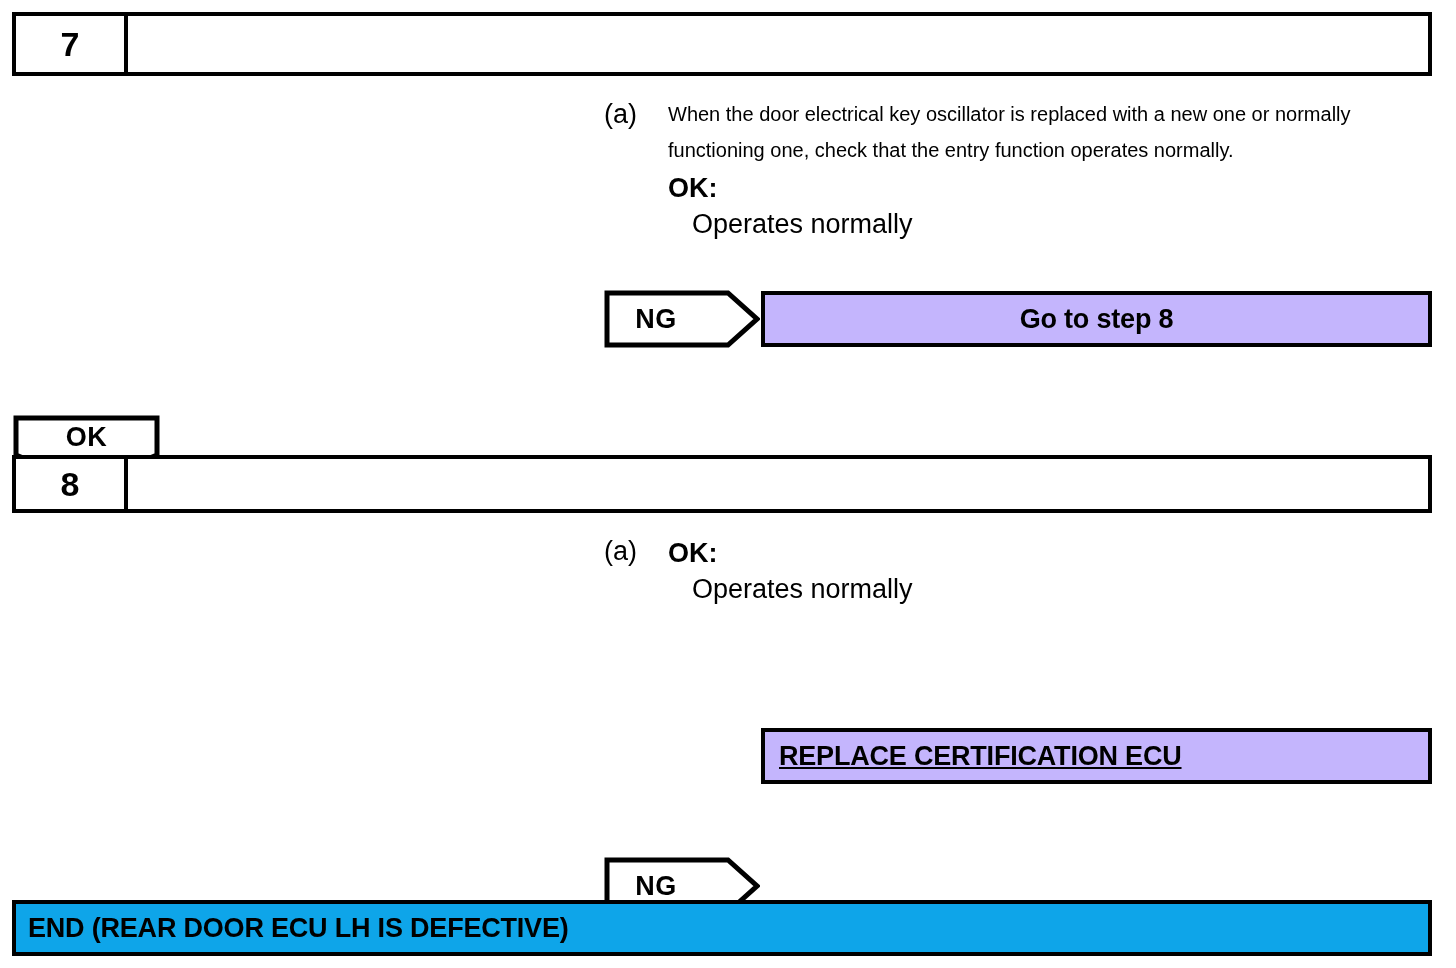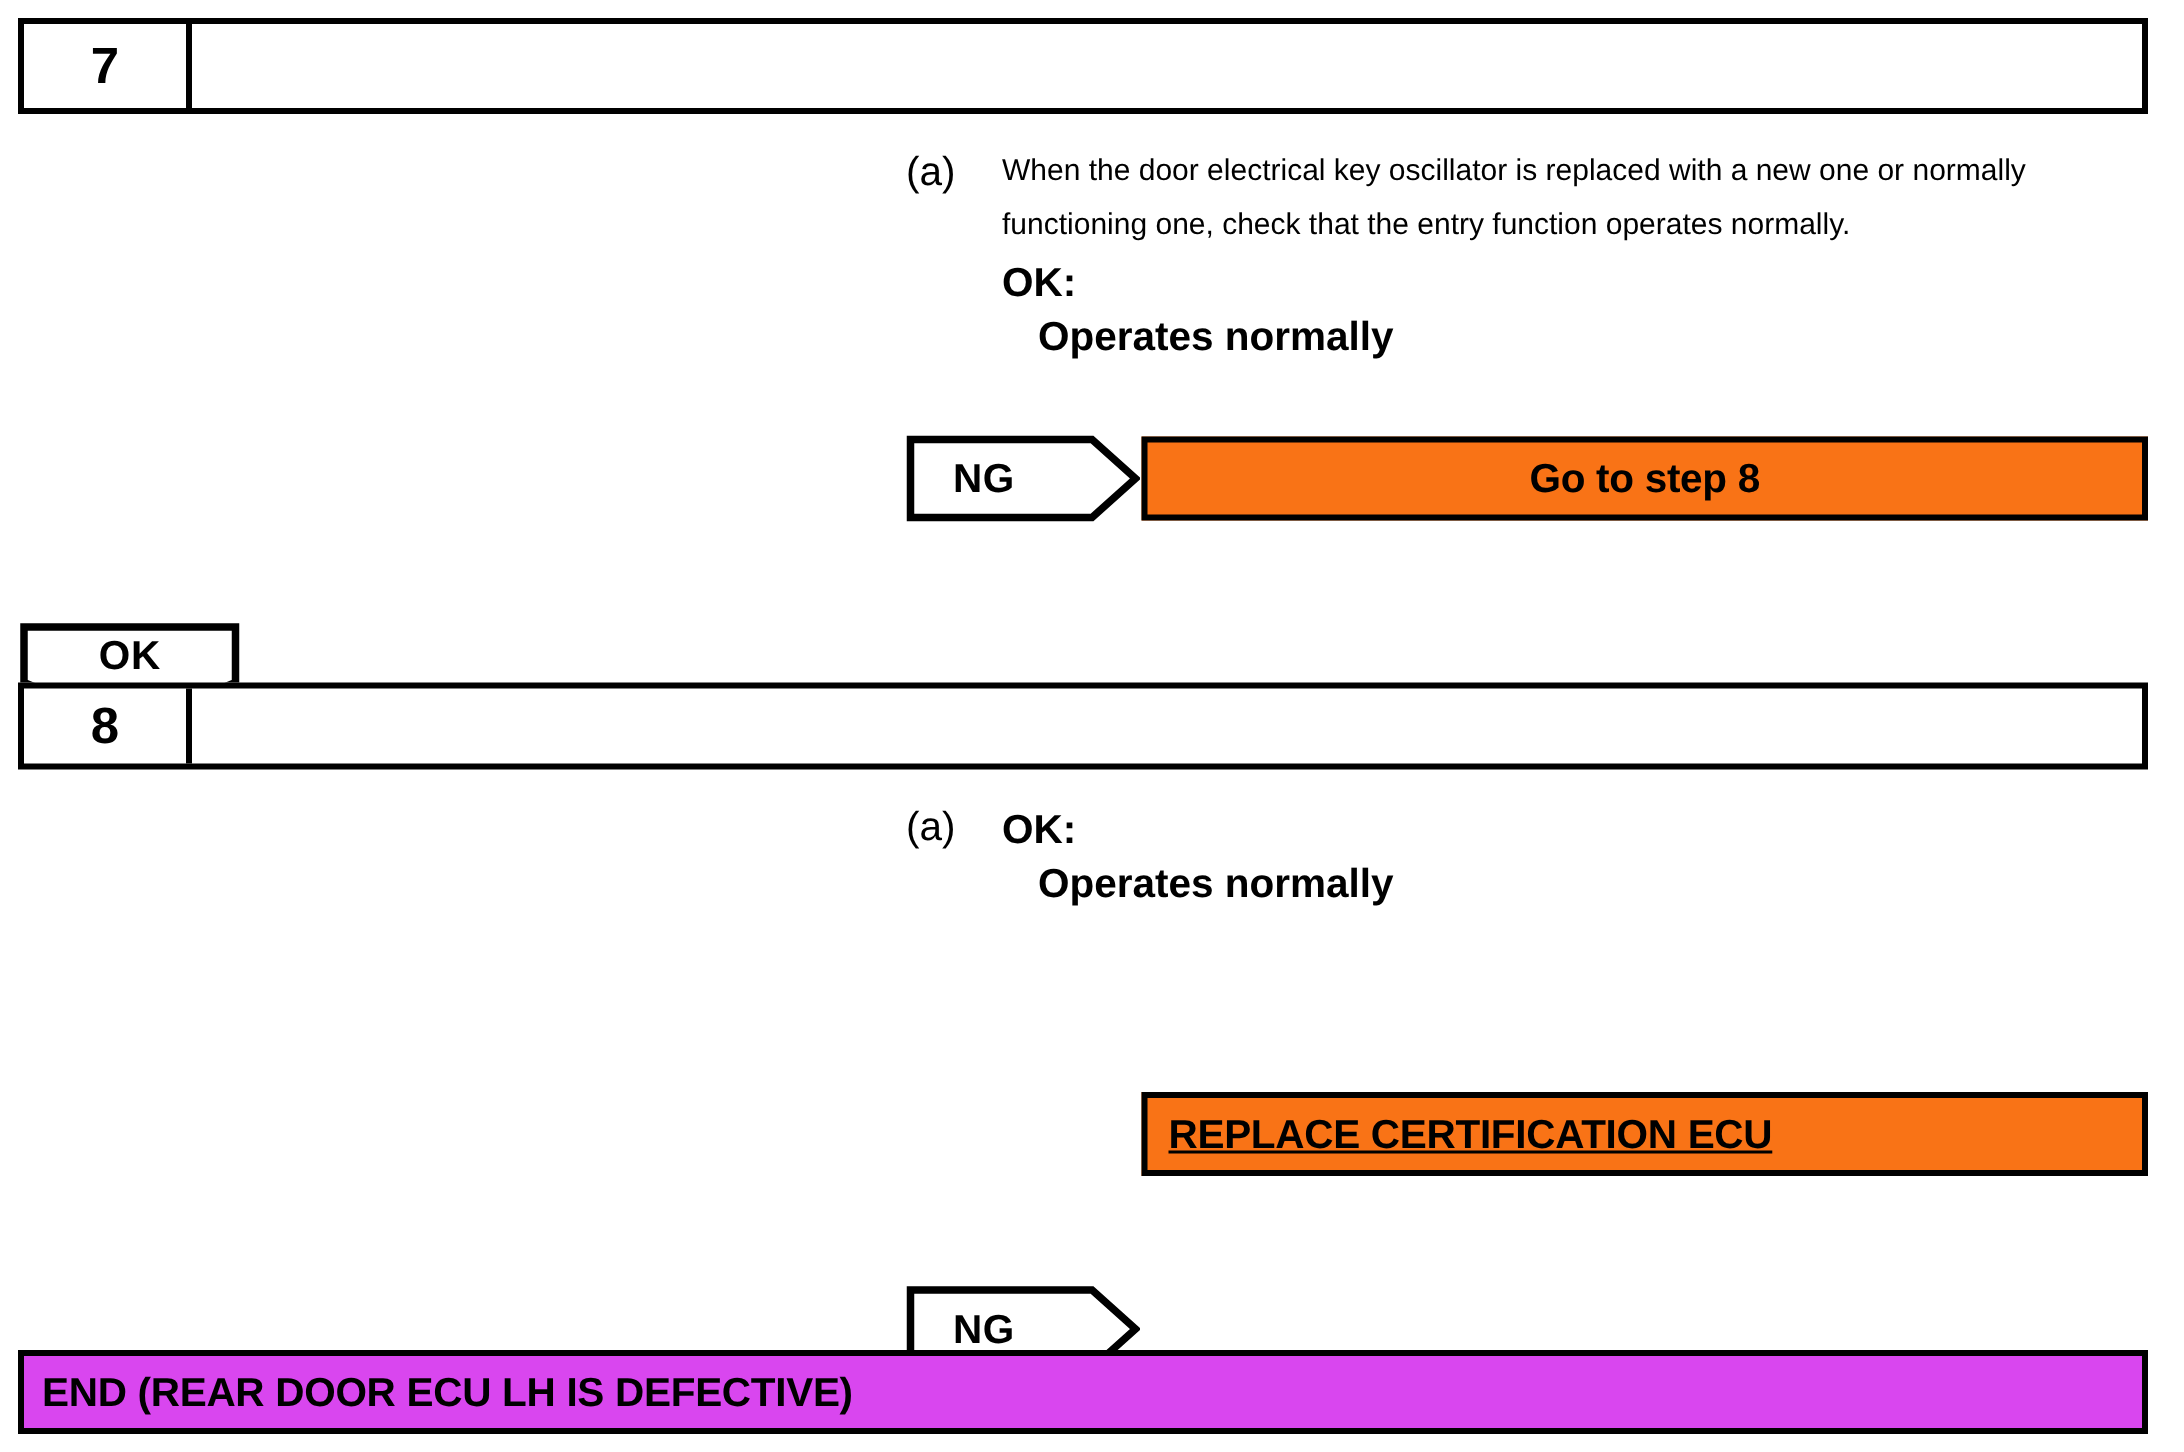--- a/index.html
+++ b/index.html
@@ -74,21 +74,21 @@
   }
   .proc-ok-label {
     font-size: 27px;
     line-height: 36px;
     font-weight: bold;
     margin-top: 2px;
   }
   .proc-ok-value {
     font-size: 27px;
     line-height: 36px;
-    font-weight: bold;
+    font-weight: normal;
     padding-left: 24px;
   }
 
   
   .ng-arrow {
     position: relative;
   }
   .ng-arrow svg { display: block; }
   .ng-arrow .ng-text {
     position: absolute;
@@ -100,21 +100,21 @@
     align-items: center;
     justify-content: center;
     font-size: 27px;
     font-weight: bold;
     letter-spacing: 0.5px;
   }
 
   
   .result-box {
     border: 4px solid #000;
-    background: #f97316;
+    background: #c4b5fd;
     display: flex;
     align-items: center;
     font-size: 27px;
     font-weight: bold;
     letter-spacing: -0.2px;
   }
   .result-box.center { justify-content: center; }
   .result-box.left   { justify-content: flex-start; padding-left: 14px; text-decoration: underline; }
 
   
@@ -131,21 +131,21 @@
     justify-content: center;
     font-size: 27px;
     font-weight: bold;
     letter-spacing: 0.5px;
     text-align: center;
   }
 
   
   .end-box {
     border: 4px solid #000;
-    background: #d946ef;
+    background: #0ea5e9;
     display: flex;
     align-items: center;
     padding-left: 12px;
     font-size: 27px;
     font-weight: bold;
     letter-spacing: -0.2px;
   }
 </style>
 </head>
 <body>

